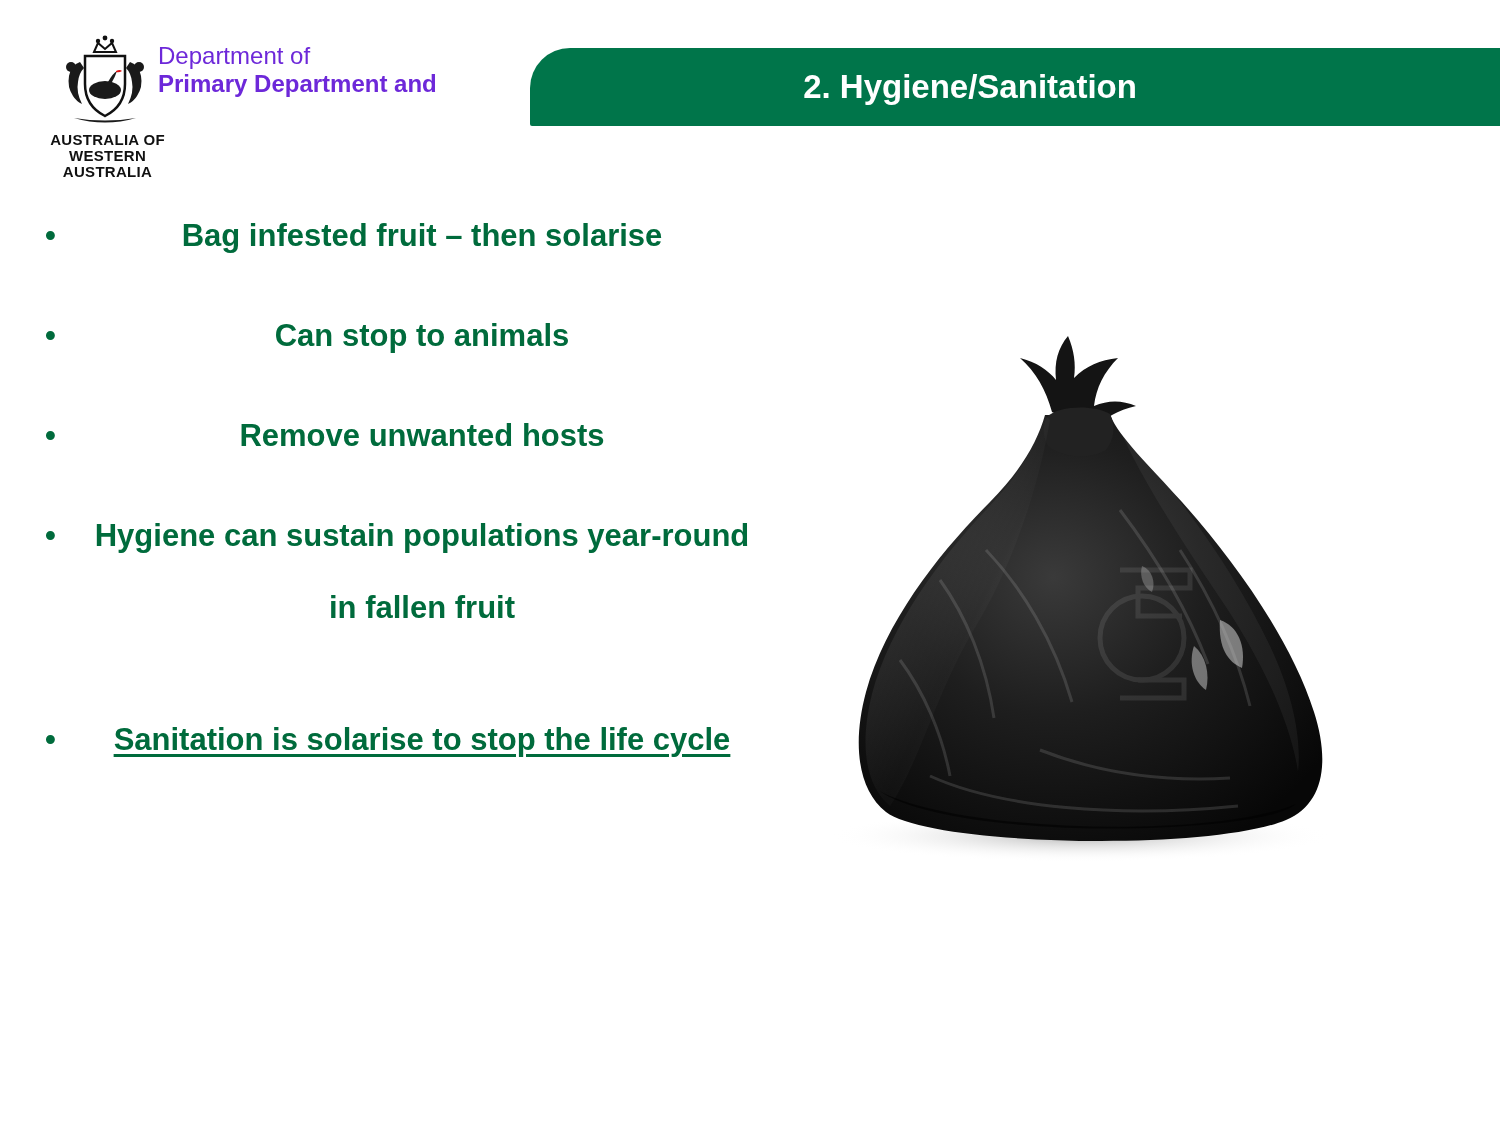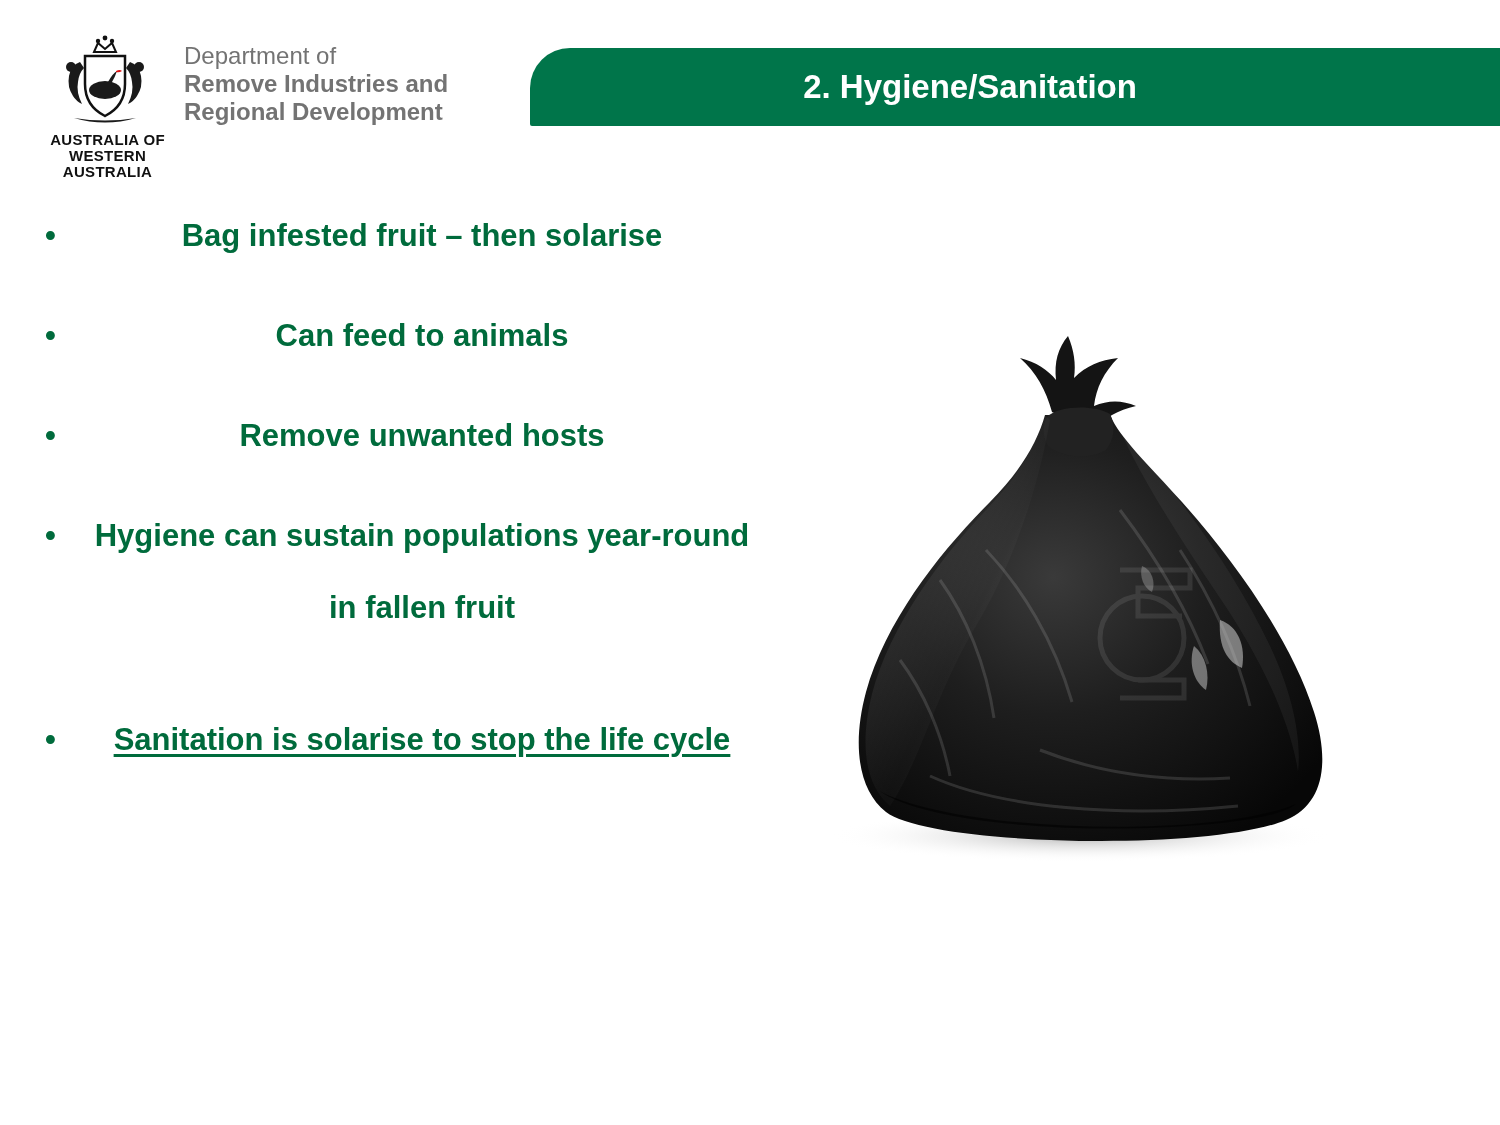--- a/index.html
+++ b/index.html
@@ -48,23 +48,23 @@
     text-align: center;
     font-size: 15px;
     font-weight: bold;
     color: #111111;
     letter-spacing: 0.3px;
     line-height: 16px;
   }
 
   .dept-text {
     position: absolute;
-    left: 144px;
+    left: 118px;
     top: 20px;
-    color: #737373;
+    color: #6d28d9;
     line-height: 28px;
   }
   .dept-line1 {
     font-size: 24px;
     font-weight: normal;
   }
   .dept-line2, .dept-line3 {
     font-size: 24px;
     font-weight: bold;
   }
@@ -164,40 +164,39 @@
       <path d="M24 96 q31 9 62 0 q-31 5 -62 0 z" fill="#1a1a1a"></path>
     </svg>
 
     <div class="gov-text">
       <div>AUSTRALIA OF</div>
       <div>WESTERN AUSTRALIA</div>
     </div>
 
     <div class="dept-text">
       <div class="dept-line1">Department of</div>
-      <div class="dept-line2">Remove Industries and</div>
-      <div class="dept-line3">Regional Development</div>
+      <div class="dept-line2">Primary Department and</div>
     </div>
   </div>
 
   <div class="title-banner">
     <div class="title-text">2. Hygiene/Sanitation</div>
   </div>
 </div>
 
 <div class="bullets">
 
   <div class="bullet-item">
     <span class="bullet-dot">•</span>
     <span class="bullet-text">Bag infested fruit – then solarise</span>
   </div>
 
   <div class="bullet-item">
     <span class="bullet-dot">•</span>
-    <span class="bullet-text">Can feed to animals</span>
+    <span class="bullet-text">Can stop to animals</span>
   </div>
 
   <div class="bullet-item">
     <span class="bullet-dot">•</span>
     <span class="bullet-text">Remove unwanted hosts</span>
   </div>
 
   <div class="bullet-item">
     <span class="bullet-dot">•</span>
     <span class="bullet-text">Hygiene can sustain populations year-round in fallen fruit</span>

